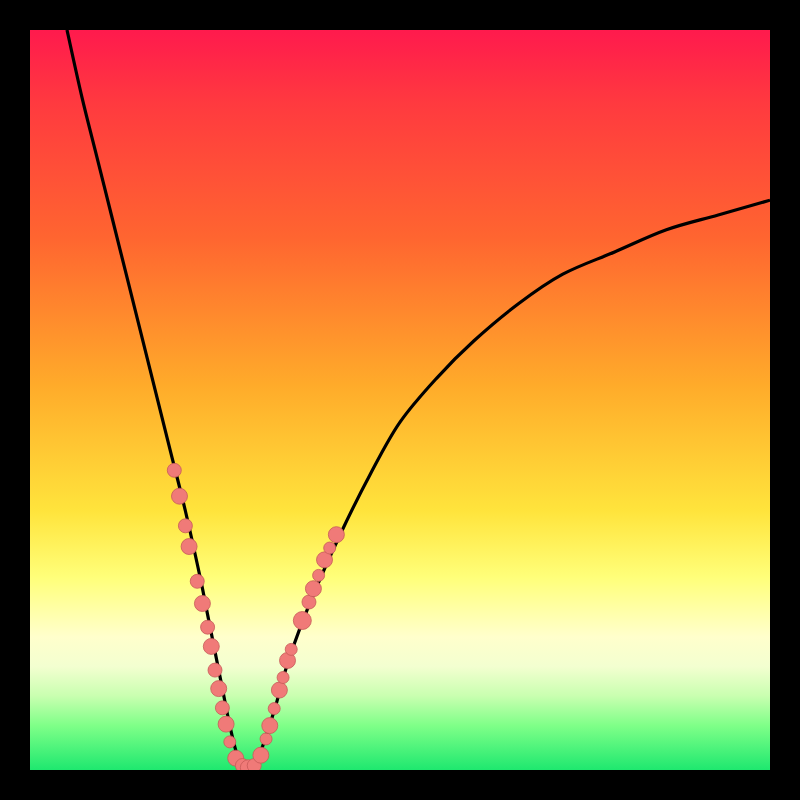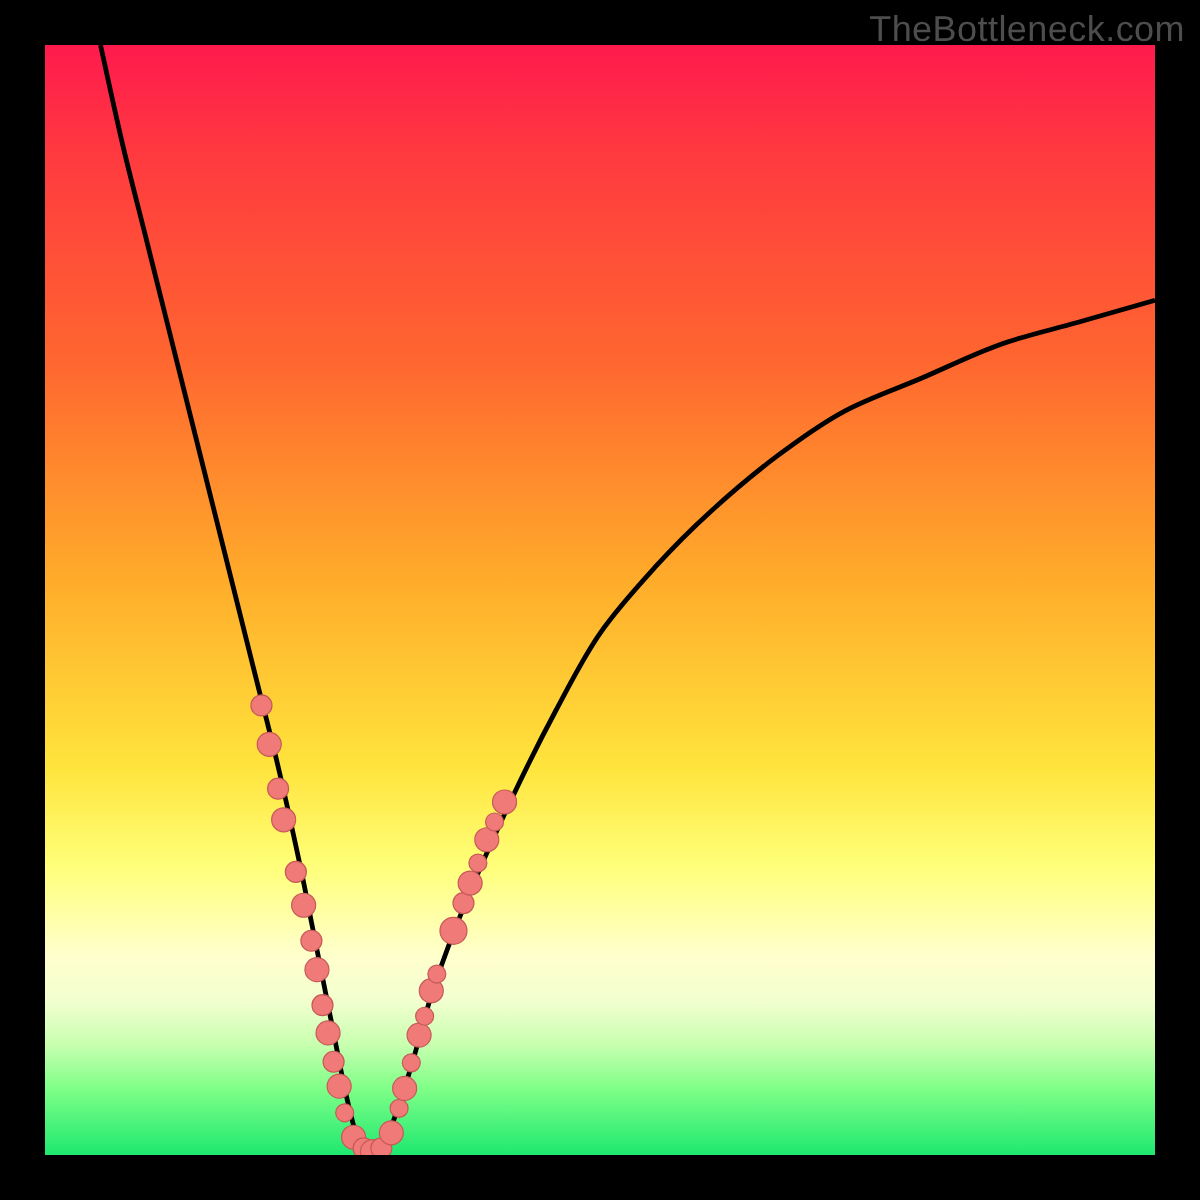--- a/index.html
+++ b/index.html
@@ -58,21 +58,20 @@
   .dot {
     fill: #f07a78;
     stroke: #c65a58;
     stroke-width: 0.8;
   }
 </style>
 </head>
 <body>
 
 <div class="frame">
-  <div class="watermark">TheBottleneck.com</div>
   <div class="plot">
     <svg class="curve" viewBox="0 0 740 740">
       <path id="curve-path" fill="none" stroke="#000" stroke-width="3.2" d="M 37,0 C 39.46666666666667,11.100000000000003 46.866666666666674,45.63333333333334 51.800000000000004,66.60000000000002 C 56.733333333333334,87.5666666666667 61.66666666666666,106.06666666666673 66.6,125.80000000000007 C 71.53333333333333,145.5333333333334 76.46666666666667,165.26666666666668 81.4,185 C 86.33333333333334,204.73333333333332 91.26666666666667,224.46666666666664 96.2,244.2 C 101.13333333333334,263.93333333333334 106.06666666666666,283.6666666666667 111,303.40000000000003 C 115.93333333333334,323.1333333333334 120.86666666666667,342.8666666666666 125.80000000000001,362.59999999999997 C 130.73333333333335,382.3333333333333 135.66666666666666,402.06666666666666 140.6,421.8 C 145.53333333333333,441.53333333333336 150.46666666666667,460.0333333333333 155.4,481 C 160.33333333333334,501.9666666666667 166.50000000000003,530.3333333333334 170.20000000000002,547.6 C 173.9,564.8666666666667 175.13333333333333,572.2666666666667 177.6,584.6 C 180.06666666666666,596.9333333333334 182.53333333333333,609.2666666666667 185,621.6 C 187.46666666666667,633.9333333333334 189.93333333333334,646.2666666666667 192.4,658.6 C 194.86666666666667,670.9333333333334 197.33333333333334,684.5 199.8,695.6 C 202.26666666666668,706.7 204.73333333333335,717.8000000000001 207.20000000000002,725.2 C 209.66666666666669,732.6 212.13333333333333,737.5333333333333 214.6,740 C 217.06666666666666,742.4666666666667 219.53333333333333,742.4666666666667 222,740 C 224.46666666666667,737.5333333333333 225.7,735.0666666666667 229.4,725.2 C 233.10000000000002,715.3333333333334 239.26666666666668,696.8333333333333 244.20000000000002,680.8 C 249.13333333333335,664.7666666666667 252.83333333333334,647.5 259,629 C 265.1666666666667,610.5 272.56666666666666,590.7666666666667 281.2,569.8 C 289.8333333333333,548.8333333333333 300.93333333333334,524.1666666666666 310.8,503.2 C 320.6666666666667,482.23333333333335 330.53333333333336,462.5 340.40000000000003,444 C 350.2666666666667,425.5 358.9,408.2333333333334 370,392.20000000000005 C 381.1,376.1666666666667 394.66666666666674,361.3666666666666 407.00000000000006,347.79999999999995 C 419.33333333333337,334.2333333333333 430.43333333333334,323.1333333333333 444,310.8 C 457.56666666666666,298.4666666666667 473.6,284.90000000000003 488.40000000000003,273.8 C 503.20000000000005,262.7 516.7666666666667,252.83333333333331 532.8,244.2 C 548.8333333333333,235.56666666666666 567.3333333333334,229.39999999999998 584.6,222 C 601.8666666666667,214.60000000000002 619.1333333333333,205.96666666666673 636.4,199.80000000000007 C 653.6666666666666,193.6333333333334 670.9333333333334,189.93333333333337 688.2,185 C 705.4666666666667,180.06666666666663 731.3666666666667,172.6666666666666 740,170.19999999999993"></path>
       <g id="dots">
           <circle cx="144.3" cy="440.29999999999995" r="7" class="dot"></circle>
           <circle cx="149.48" cy="466.2" r="8" class="dot"></circle>
           <circle cx="155.4" cy="495.79999999999995" r="7" class="dot"></circle>
           <circle cx="159.1" cy="516.52" r="8" class="dot"></circle>
           <circle cx="167.24" cy="551.3" r="7" class="dot"></circle>
           <circle cx="172.42000000000002" cy="573.5" r="8" class="dot"></circle>

